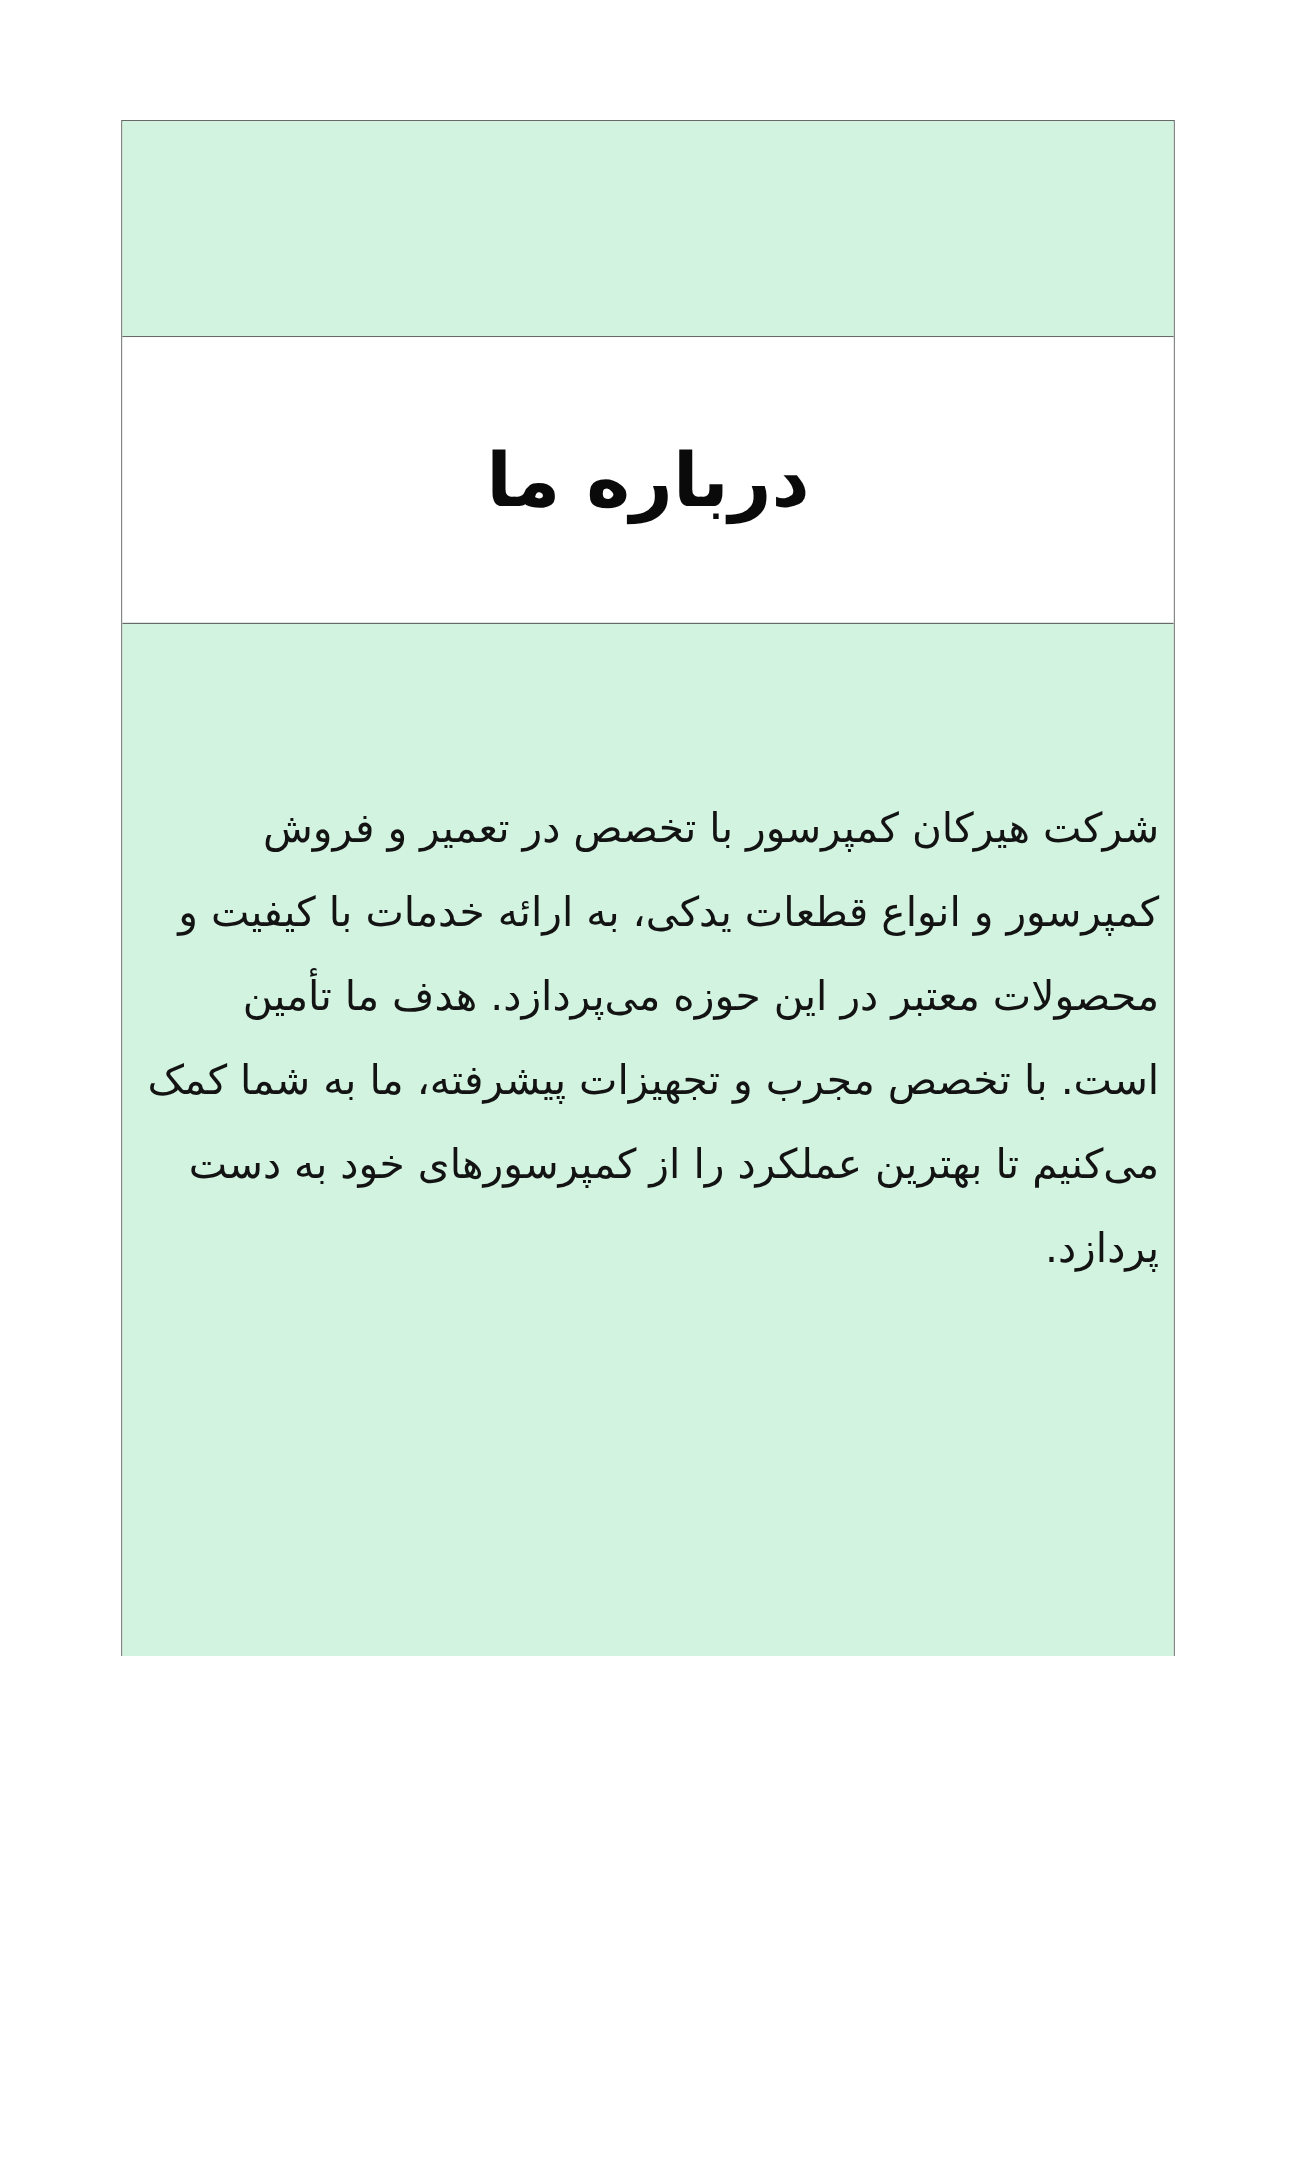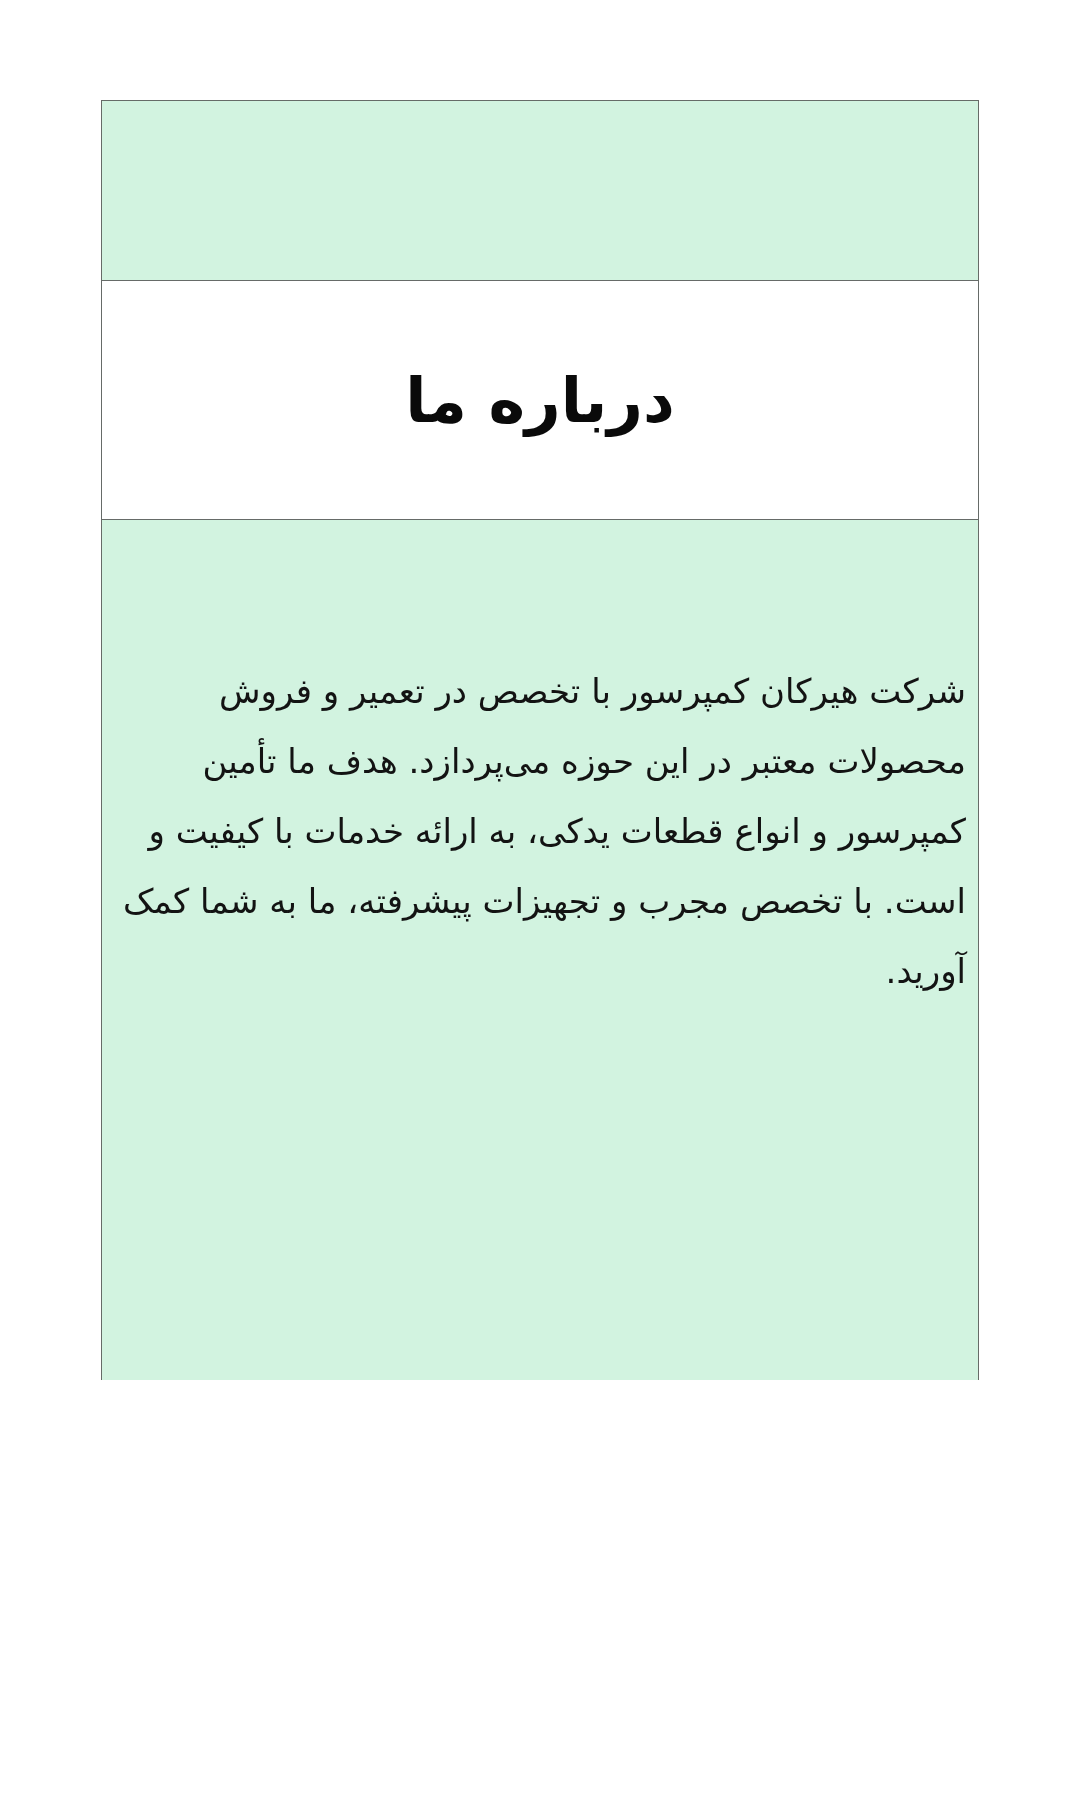--- a/index.html
+++ b/index.html
@@ -76,20 +76,21 @@
   <div class="about-card">
 
     <div class="band-top"></div>
 
     <div class="band-title">
       <h1 class="title">درباره ما</h1>
     </div>
 
     <div class="band-body">
       <div class="body-line">شرکت هیرکان کمپرسور با تخصص در تعمیر و فروش</div>
+      <div class="body-line">کمپرسور و انواع قطعات یدکی، به ارائه خدمات با کیفیت و</div>
       <div class="body-line">محصولات معتبر در این حوزه می‌پردازد. هدف ما تأمین</div>
-      <div class="body-line">کمپرسور و انواع قطعات یدکی، به ارائه خدمات با کیفیت و</div>
       <div class="body-line">است. با تخصص مجرب و تجهیزات پیشرفته، ما به شما کمک</div>
-      <div class="body-line">آورید.</div>
+      <div class="body-line">می‌کنیم تا بهترین عملکرد را از کمپرسورهای خود به دست</div>
+      <div class="body-line">پردازد.</div>
     </div>
 
   </div>
 </div>
 
 </body></html>

